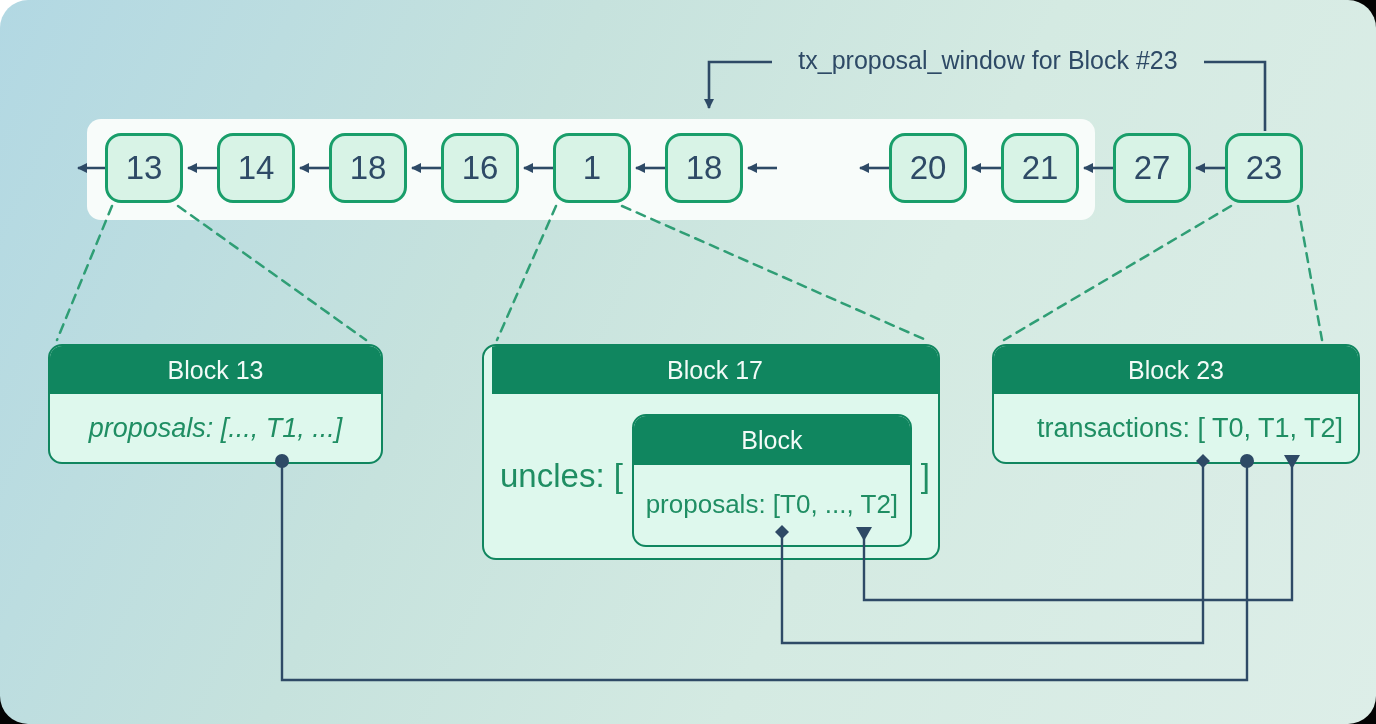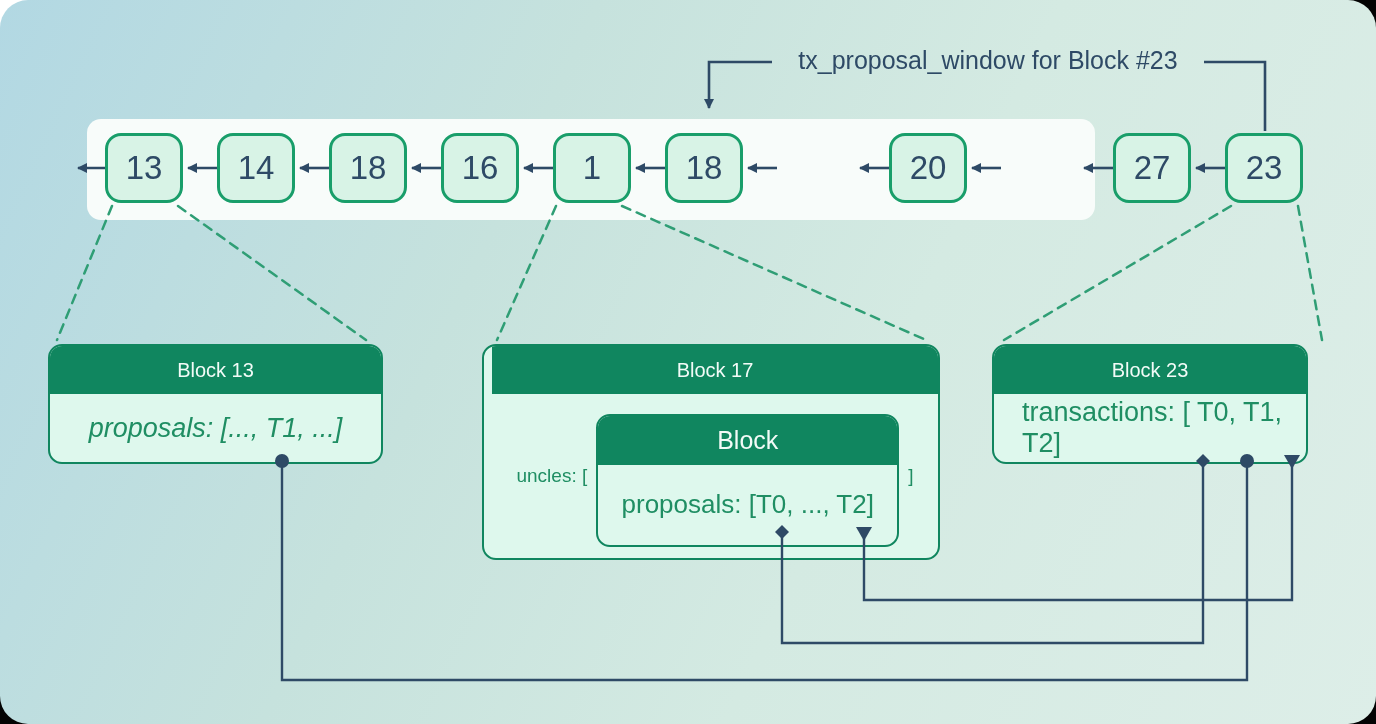--- a/index.html
+++ b/index.html
@@ -35,33 +35,33 @@
     text-align:center;font-size:25px;color:#2e4a66;white-space:nowrap;
   }
   .card{
     position:absolute;
     border:2.5px solid #10865f;border-radius:14px;
     background:#def8ed;box-sizing:border-box;overflow:hidden;
   }
   .card-header{
     background:#10865f;color:#f2fbf7;
     height:48px;display:flex;align-items:center;justify-content:center;
-    font-size:20px;
+    font-size:25px;
   }
   .card-body{
     display:flex;align-items:center;justify-content:center;
     color:#1f8e63;font-size:26px;
   }
   .card13{left:48px;top:344px;width:335px;height:120px;}
   .card13 .card-body{height:68px;font-size:27px;font-style:italic;}
-  .card23{left:992px;top:344px;width:316px;height:120px;}
+  .card23{left:992px;top:344px;width:368px;height:120px;}
   .card23 .card-body{height:68px;font-size:27px;margin-left:28px;}
   .card17{left:482px;top:344px;width:458px;height:216px;padding-left:8px;}
   .body17{height:164px;gap:9px;padding:0 8px;}
-  .uncles-text,.bracket-text{font-size:19px;color:#1f8e63;white-space:nowrap;}
+  .uncles-text,.bracket-text{font-size:33px;color:#1f8e63;white-space:nowrap;}
   .nested{position:relative;left:0;top:4px;width:303px;height:133px;border-radius:14px;}
   .nested .card-header{height:49px;font-size:25px;}
   .nested .card-body{height:80px;font-size:26px;}
   .overlay{
     position:absolute;left:0;top:0;width:1376px;height:724px;
     z-index:10;pointer-events:none;
   }
 </style>
 </head>
 <body>
@@ -87,20 +87,23 @@
       <span>16</span>
     </div>
   <div class="chain-block" style="left:553px">
       <span>1</span>
     </div>
   <div class="chain-block" style="left:665px">
       <span>18</span>
     </div>
   <div class="chain-block" style="left:889px">
       <span>20</span>
+    </div>
+  <div class="chain-block" style="left:1001px">
+      <span>21</span>
     </div>
   <div class="chain-block" style="left:1113px">
       <span>27</span>
     </div>
   <div class="chain-block" style="left:1225px">
       <span>23</span>
     </div>
 
   <div class="card card13">
     <div class="card-header">

